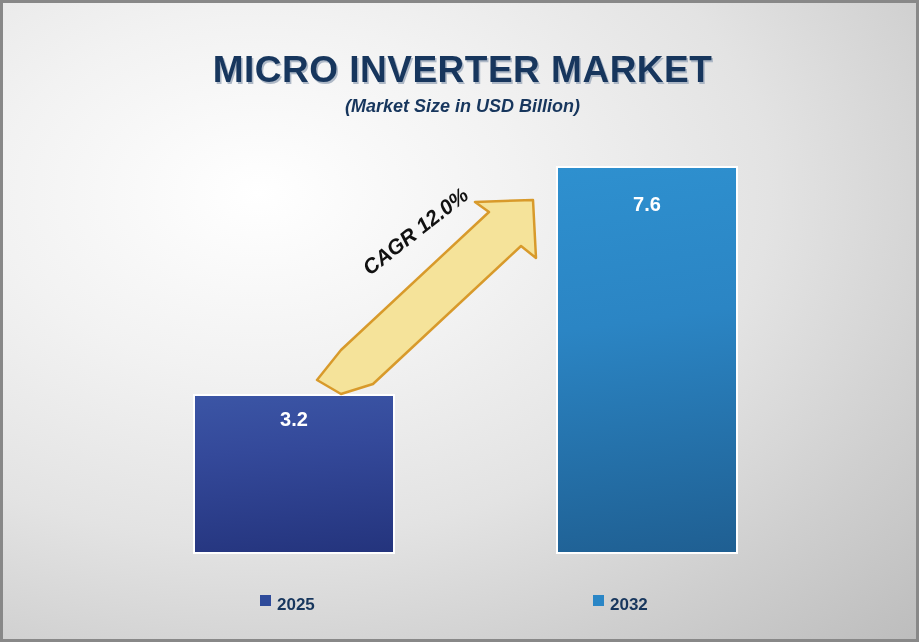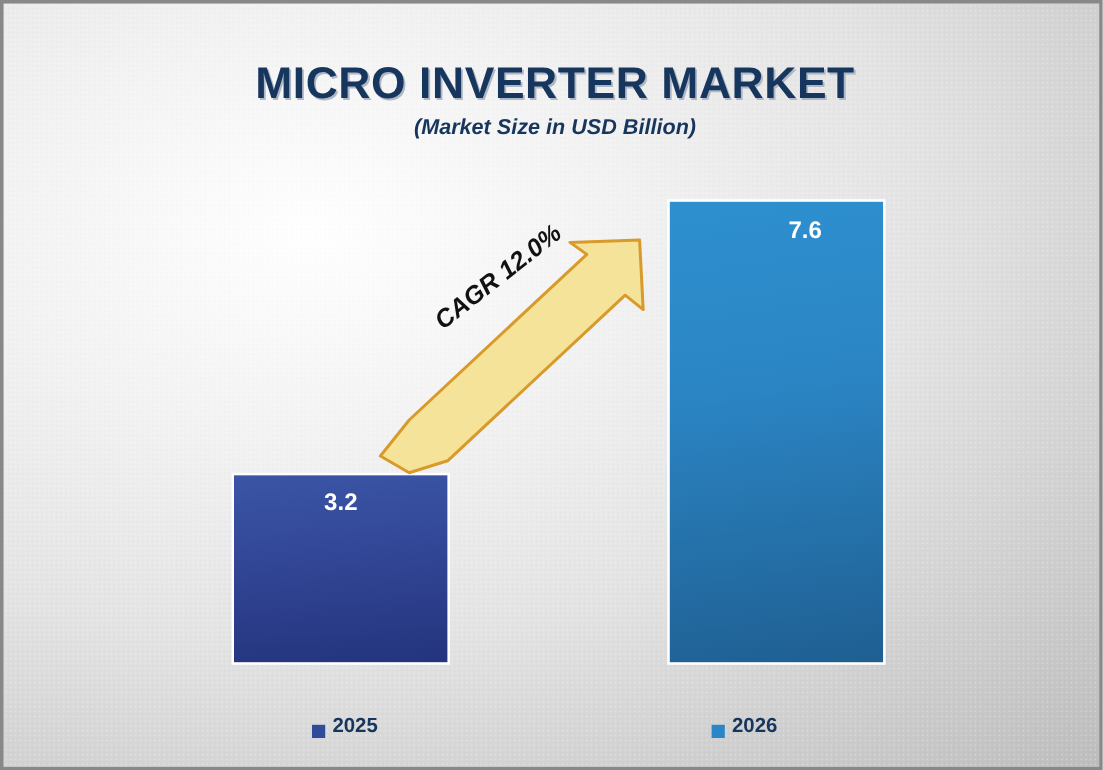--- a/index.html
+++ b/index.html
@@ -64,41 +64,41 @@
   }
 
   .bar {
     position: absolute;
     box-sizing: border-box;
     border: 2px solid #ffffff;
   }
   .bar-2025 {
     left: 190px;
     top: 391px;
-    width: 182px;
+    width: 202px;
     height: 160px;
     background: linear-gradient(175deg, #3b55a5 0%, #34499a 35%, #24347d 100%);
   }
   .bar-2033 {
     left: 553px;
     top: 163px;
     width: 182px;
     height: 388px;
     background: linear-gradient(172deg, #2e90cf 0%, #2b85c4 40%, #1f5f92 100%);
   }
   .bar-label {
     position: absolute;
     width: 100%;
     text-align: center;
     color: #ffffff;
     font-size: 20px;
     font-weight: bold;
   }
   .bar-2025 .bar-label { top: 12px; }
-  .bar-2033 .bar-label { top: 13px; padding-left: 24px; }
+  .bar-2033 .bar-label { top: 25px; }
 
   .arrow-wrap {
     position: absolute;
     left: 300px;
     top: 195px;
     width: 270px;
     height: 200px;
   }
   .cagr-text {
     position: absolute;
@@ -116,21 +116,21 @@
   .legend {
     position: absolute;
     left: 0;
     top: 592px;
     width: 919px;
     height: 30px;
   }
   .legend-item {
     position: absolute;
     display: flex;
-    align-items: flex-end;
+    align-items: flex-start;
     gap: 6px;
     font-size: 17px;
     font-weight: bold;
     color: #17365d;
   }
   .legend-item.first { left: 257px; }
   .legend-item.second { left: 590px; }
   .swatch {
     width: 11px;
     height: 11px;
@@ -167,17 +167,17 @@
 
   </div>
 
   <div class="legend">
     <div class="legend-item first">
       <span class="swatch swatch-2025"></span>
       <span>2025</span>
     </div>
     <div class="legend-item second">
       <span class="swatch swatch-2033"></span>
-      <span>2026</span>
+      <span>2032</span>
     </div>
   </div>
 
 </div>
 
 </body></html>

